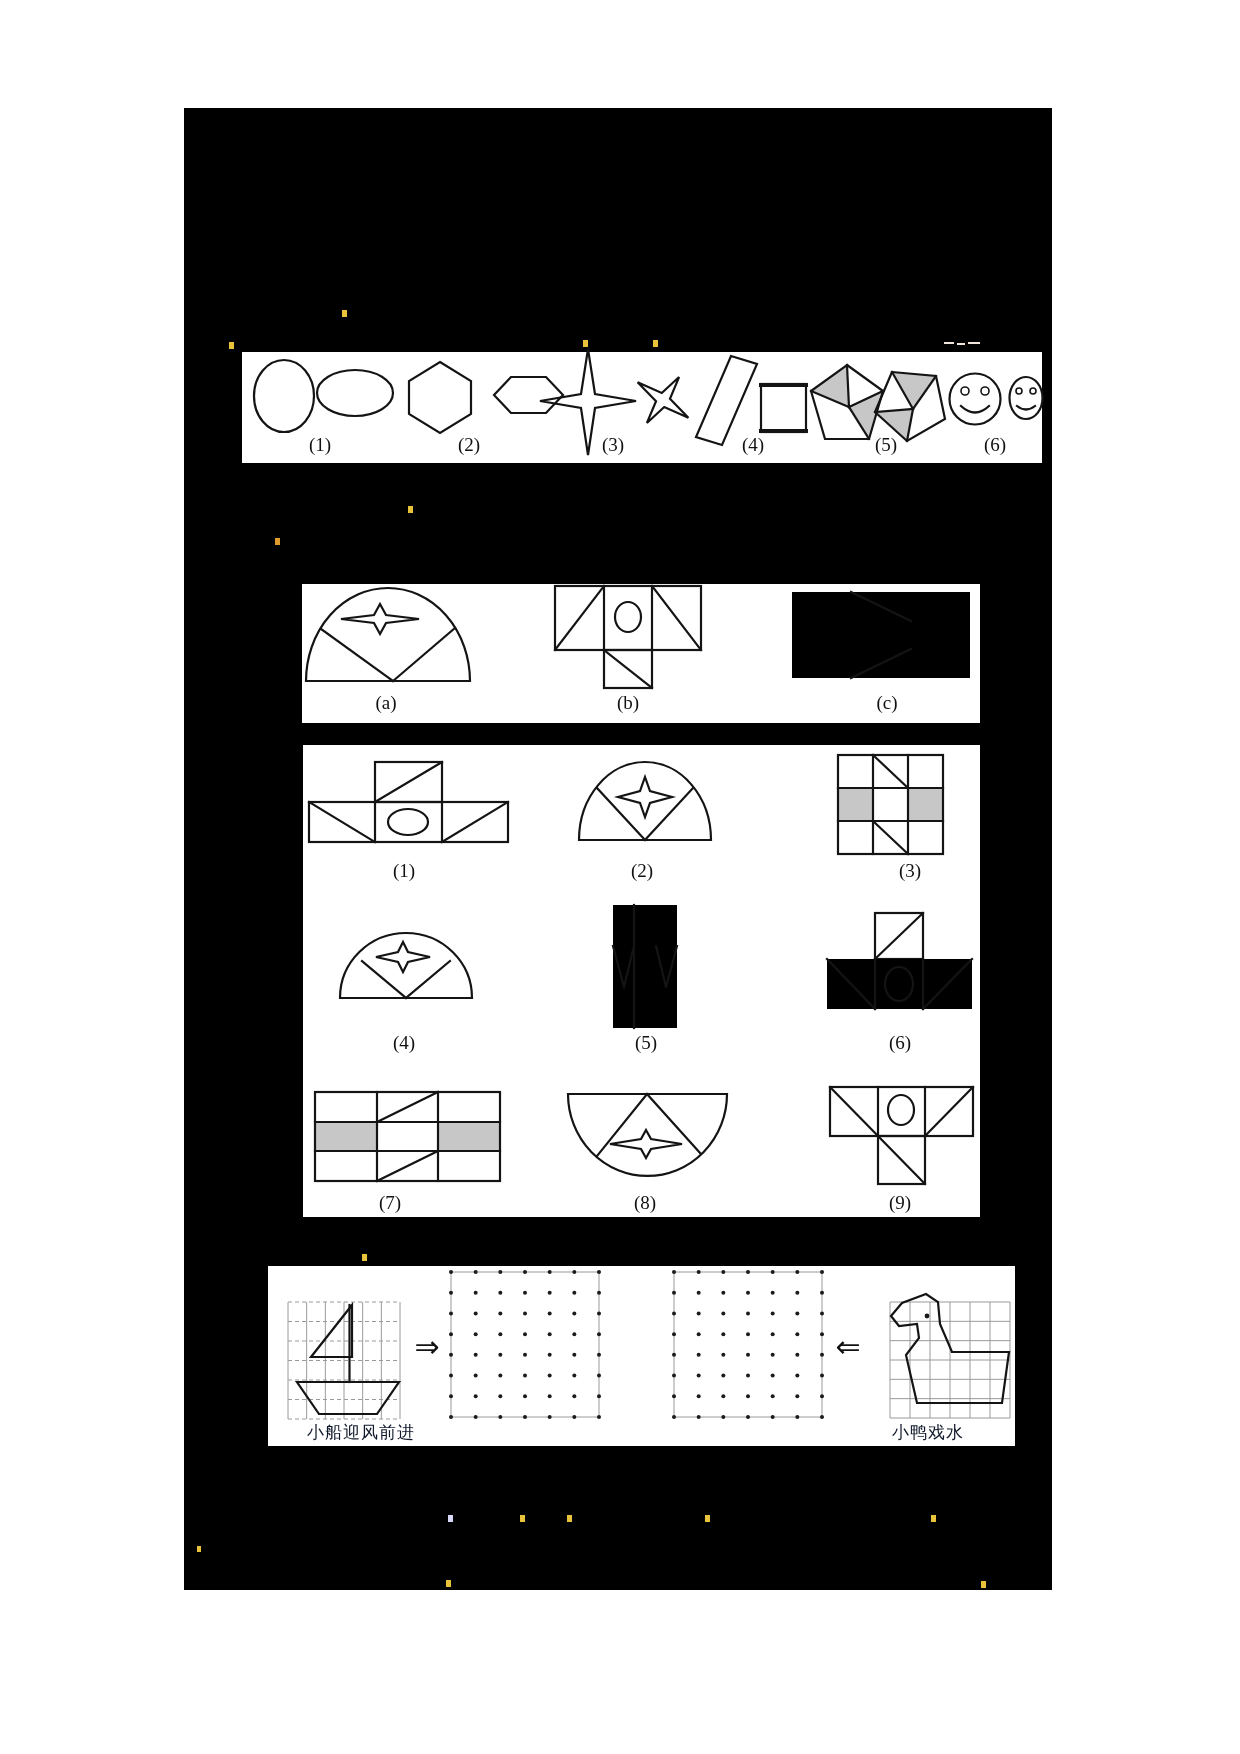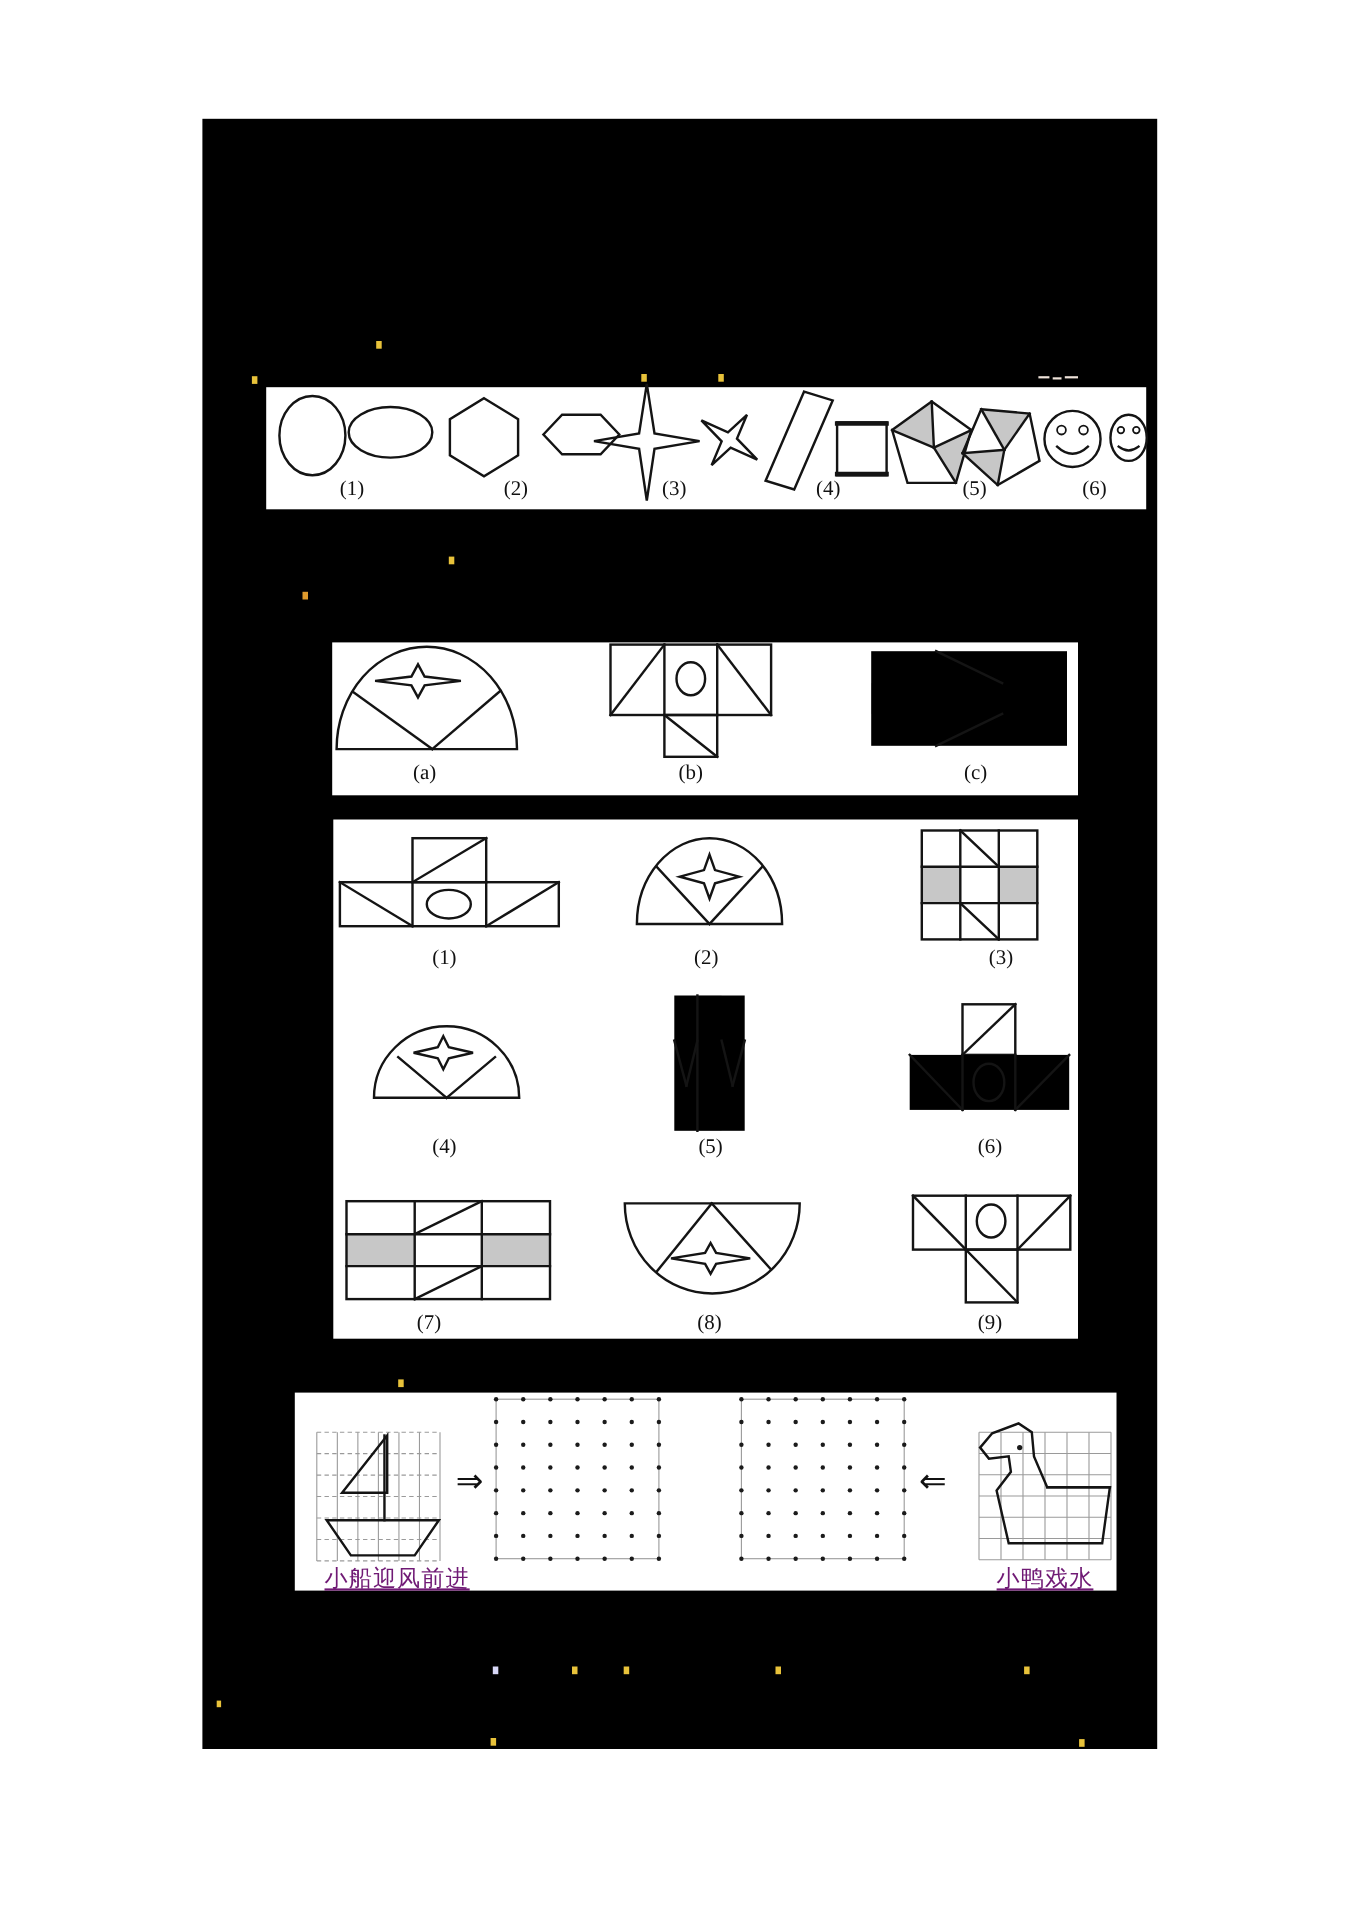--- a/index.html
+++ b/index.html
@@ -13,21 +13,21 @@
   .pnl{fill:var(--panel_bg,#fff);stroke:none;}
   .st{fill:none;stroke:var(--stroke,#141414);stroke-width:2.2;stroke-linecap:square;stroke-linejoin:miter;}
   .st15{stroke-width:1.6;}
   .st3{stroke-width:3;}
   .st4{stroke-width:4.2;}
   .gray{fill:var(--shade_gray,#c7c7c7);stroke:none;}
   .grid{stroke:var(--grid_gray,#9a9a9a);stroke-width:1;fill:none;}
   .dash{stroke-dasharray:4 3;}
   .dot{fill:#1b1b1b;stroke:none;}
   .lbl{position:absolute;transform:translateX(-50%);font-size:19px;color:#111;white-space:nowrap;}
-  .cap{position:absolute;transform:translateX(-50%);font-size:21px;color:#701a75;white-space:nowrap;letter-spacing:1px;text-decoration:underline;}
+  .cap{position:absolute;transform:translateX(-50%);font-size:17px;color:#0f172a;white-space:nowrap;letter-spacing:1px;}
   .arrow{position:absolute;transform:translateX(-50%);font-size:30px;line-height:1;color:#111;
          font-family:"DejaVu Sans","Liberation Sans",sans-serif;}
   .mark{position:absolute;width:5px;height:7px;}
   .my{background:var(--mark_yellow,#e8c23a);}
   .mo{background:var(--mark_orange,#e09b2d);}
   .mb{background:var(--mark_blue,#d8d8f8);}
   .wm{position:absolute;height:2px;background:var(--mark_white,#efe3da);}
 </style>
 </head>
 <body>
@@ -414,21 +414,21 @@
 <span class="lbl" style="left:646px;top:1032px;">(5)</span>
 <span class="lbl" style="left:900px;top:1032px;">(6)</span>
 <span class="lbl" style="left:390px;top:1192px;">(7)</span>
 <span class="lbl" style="left:645px;top:1192px;">(8)</span>
 <span class="lbl" style="left:900px;top:1192px;">(9)</span>
 
 <span class="arrow" style="left:427px;top:1332px;">⇒</span>
 <span class="arrow" style="left:848px;top:1332px;">⇐</span>
 
 <span class="cap" style="left:361px;top:1421px;">小船迎风前进</span>
-<span class="cap" style="left:950px;top:1421px;">小鸭戏水</span>
+<span class="cap" style="left:928px;top:1421px;">小鸭戏水</span>
 
 <div class="mark my" style="left:342px;top:310px;"></div>
 <div class="mark my" style="left:229px;top:342px;"></div>
 <div class="mark my" style="left:583px;top:340px;"></div>
 <div class="mark my" style="left:653px;top:340px;"></div>
 <div class="mark my" style="left:408px;top:506px;"></div>
 <div class="mark mo" style="left:275px;top:538px;"></div>
 <div class="mark my" style="left:362px;top:1254px;"></div>
 <div class="mark mb" style="left:448px;top:1515px;"></div>
 <div class="mark my" style="left:520px;top:1515px;"></div>

